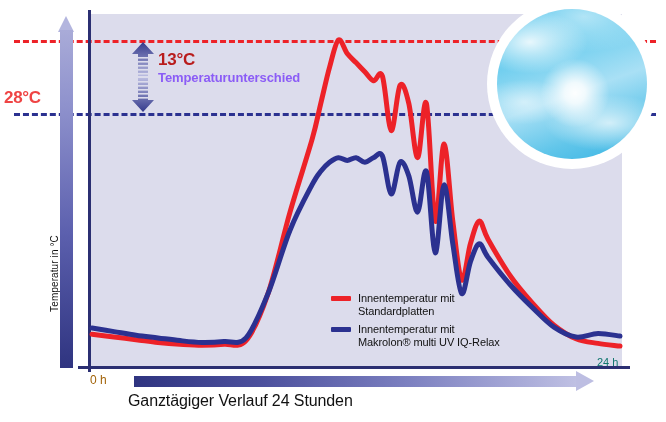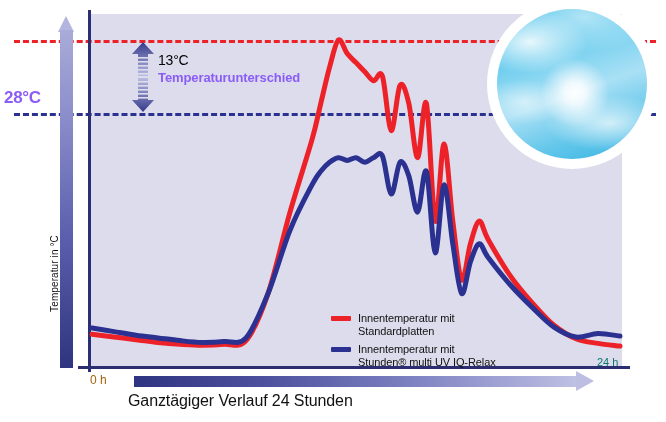--- a/index.html
+++ b/index.html
@@ -28,25 +28,25 @@
             border-left:8.5px solid transparent;border-right:8.5px solid transparent;
             border-bottom:16px solid #b3b5de;}
 
   
   .ylabel{position:absolute;left:-6px;top:268px;width:120px;
           transform:rotate(-90deg);transform-origin:50% 50%;
           font-size:10px;letter-spacing:.1px;text-align:center;color:#111;}
 
   
   .lbl-28{position:absolute;left:4px;top:88px;font-size:17px;font-weight:bold;
-          letter-spacing:-.3px;color:#8b5cf6;}
+          letter-spacing:-.3px;color:#ef4444;}
 
   
   .ann{position:absolute;left:158px;top:50px;width:230px;}
-  .ann-t1{font-size:14px;font-weight:normal;line-height:20px;color:#000000;letter-spacing:-.2px;}
+  .ann-t1{font-size:17px;font-weight:bold;line-height:20px;color:#b91c1c;letter-spacing:-.2px;}
   .ann-t2{font-size:13px;font-weight:bold;line-height:16px;color:#8b5cf6;letter-spacing:-.1px;}
   .arrowgrp{position:absolute;left:131px;top:42px;width:24px;height:70px;}
   .ar-up{position:absolute;left:0;top:0;width:24px;height:34px;}
   .ar-dn{position:absolute;left:0;top:36px;width:24px;height:34px;}
 
   
   .curves{position:absolute;left:0;top:0;width:666px;height:422px;}
 
   
   .sun-wrap{position:absolute;left:492px;top:4px;width:160px;height:160px;
@@ -56,21 +56,21 @@
        background:
          radial-gradient(circle at 52% 56%, rgba(255,255,255,.98) 0%, rgba(255,255,255,.85) 9%, rgba(255,255,255,0) 30%),
          radial-gradient(ellipse 55% 30% at 22% 22%, rgba(255,255,255,.85) 0%, rgba(255,255,255,0) 70%),
          radial-gradient(ellipse 60% 26% at 75% 76%, rgba(255,255,255,.7) 0%, rgba(255,255,255,0) 72%),
          radial-gradient(ellipse 40% 20% at 18% 62%, rgba(255,255,255,.55) 0%, rgba(255,255,255,0) 75%),
          radial-gradient(ellipse 70% 34% at 58% 5%, rgba(255,255,255,.5) 0%, rgba(255,255,255,0) 70%),
          linear-gradient(160deg,#4fc3ec 0%,#6ccdee 28%,#a9e0f5 55%,#62c6ea 78%,#35b3e3 100%);
        }
 
   
-  .legend{position:absolute;left:331px;top:292px;width:215px;margin-top:20px;}
+  .legend{position:absolute;left:331px;top:292px;width:215px;}
   .leg-row{position:relative;margin-bottom:6px;padding-left:27px;}
   .leg-sw{position:absolute;left:0;top:4px;width:20px;height:5px;border-radius:1px;}
   .leg-red{background:#ed2228;}
   .leg-blue{background:#2b3190;}
   .leg-txt{font-size:11px;line-height:12.5px;color:#111;letter-spacing:-.1px;}
 
   
   .lbl-0h{position:absolute;left:90px;top:373px;font-size:12px;color:#a16207;}
   .lbl-24h{position:absolute;left:597px;top:356px;font-size:11px;color:#0f766e;}
   .hbar{position:absolute;left:134px;top:376px;width:442px;height:11px;
@@ -151,21 +151,21 @@
 
   <div class="legend">
     <div class="leg-row">
       <span class="leg-sw leg-red"></span>
       <div class="leg-txt">Innentemperatur mit</div>
       <div class="leg-txt">Standardplatten</div>
     </div>
     <div class="leg-row">
       <span class="leg-sw leg-blue"></span>
       <div class="leg-txt">Innentemperatur mit</div>
-      <div class="leg-txt">Stunden® multi UV IQ-Relax</div>
+      <div class="leg-txt">Makrolon® multi UV IQ-Relax</div>
     </div>
   </div>
 
   <div class="lbl-0h">0 h</div>
   <div class="hbar"></div>
   <div class="hbar-tip"></div>
   <div class="lbl-24h">24 h</div>
   <div class="cap-bottom">Ganztägiger Verlauf 24 Stunden</div>
 
 </div>

